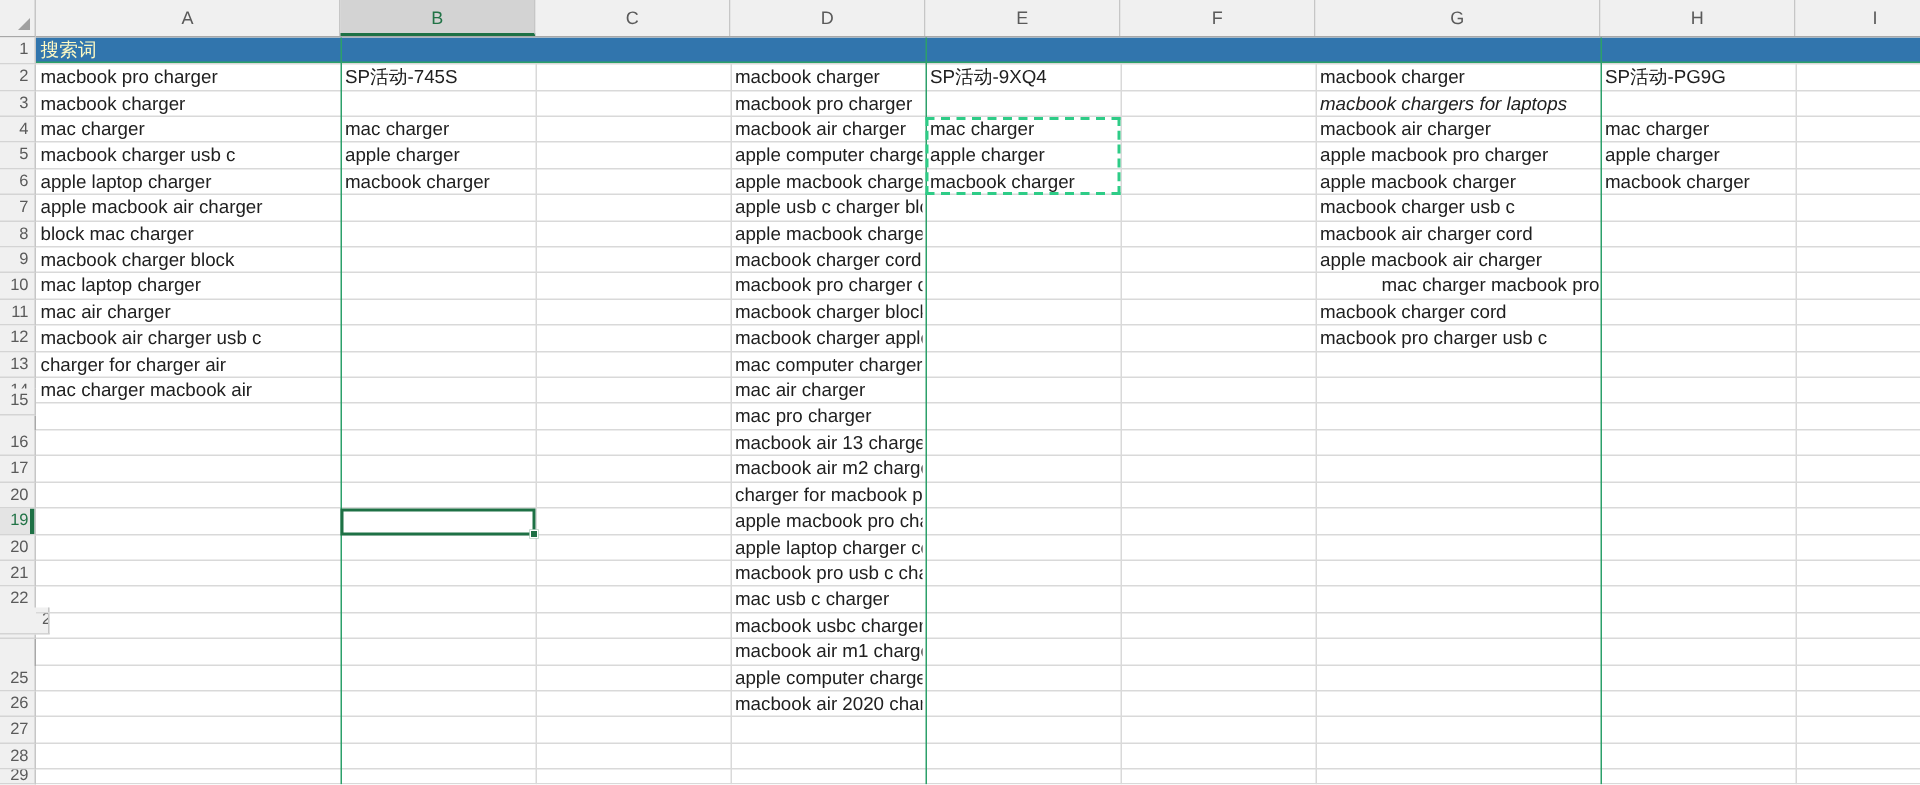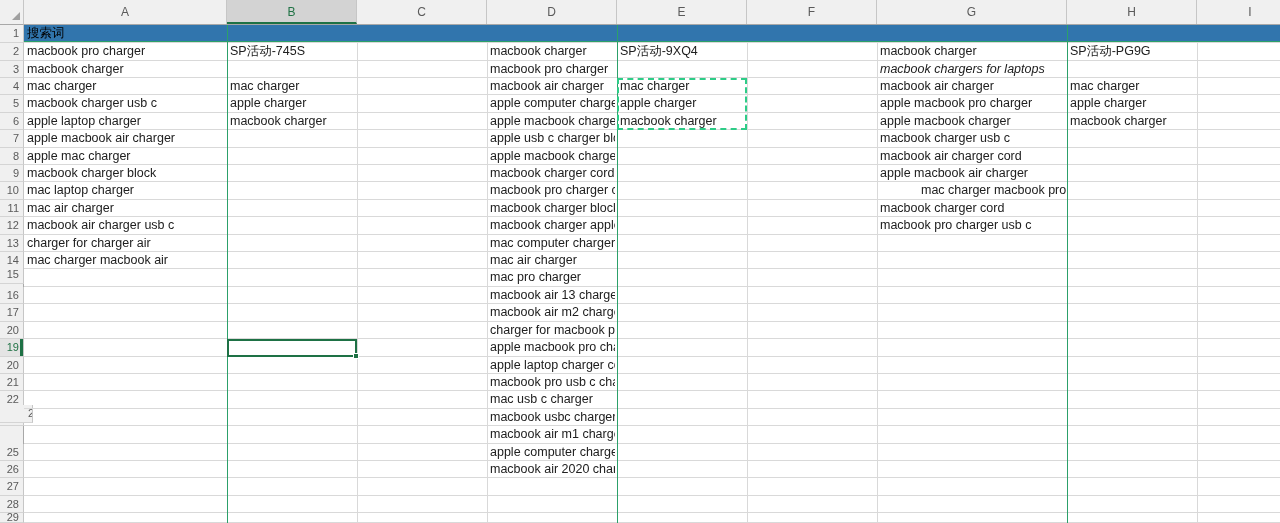--- a/index.html
+++ b/index.html
@@ -126,21 +126,21 @@
     position: absolute;
     left: 0; top: 0;
     width: 1256px; height: 17px;
     background: #3175ad;
     border-bottom: 1px solid #2ca06a;
   }
   .banner-label {
     position: absolute;
     left: 3px; top: 0;
     height: 17px; line-height: 17px;
-    color: #000000;
+    color: #fef9c3;
     font-size: 12.5px;
     white-space: nowrap;
   }
   .banner-sep {
     position: absolute;
     top: 0; width: 1px; height: 17px;
     background: #2ca06a;
   }
 
   
@@ -197,21 +197,21 @@
         <div class="rowhead" style="top: 70px; height: 18px; line-height: 17px;">5</div>
         <div class="rowhead" style="top: 88px; height: 17px; line-height: 16px;">6</div>
         <div class="rowhead" style="top: 105px; height: 18px; line-height: 17px;">7</div>
         <div class="rowhead" style="top: 123px; height: 17px; line-height: 16px;">8</div>
         <div class="rowhead" style="top: 140px; height: 17px; line-height: 16px;">9</div>
         <div class="rowhead" style="top: 157px; height: 18px; line-height: 17px;">10</div>
         <div class="rowhead" style="top: 175px; height: 17px; line-height: 16px;">11</div>
         <div class="rowhead" style="top: 192px; height: 18px; line-height: 17px;">12</div>
         <div class="rowhead" style="top: 210px; height: 17px; line-height: 16px;">13</div>
         <div class="rowhead" style="top: 227px; height: 17px; line-height: 16px;">14</div>
-        <div class="rowhead" style="top: 241px; height: 18px; line-height: 17px;">15</div>
+        <div class="rowhead" style="top: 234px; height: 18px; line-height: 17px;">15</div>
         <div class="rowhead" style="top: 262px; height: 17px; line-height: 16px;">16</div>
         <div class="rowhead" style="top: 279px; height: 18px; line-height: 17px;">17</div>
         <div class="rowhead" style="top: 297px; height: 17px; line-height: 16px;">20</div>
         <div class="rowhead active" style="top: 314px; height: 18px; line-height: 17px;">19<span class="rh-mark"></span></div>
         <div class="rowhead" style="top: 332px; height: 17px; line-height: 16px;">20</div>
         <div class="rowhead" style="top: 349px; height: 17px; line-height: 16px;">21</div>
         <div class="rowhead" style="top: 366px; height: 18px; line-height: 17px;">22</div>
         <div class="rowhead" style="top: 384px; height: 17px; line-height: 16px;">23</div>
         <div class="rowhead" style="top: 380px; height: 18px; line-height: 17px; padding-left: 28px;">24</div>
         <div class="rowhead" style="top: 419px; height: 17px; line-height: 16px;">25</div>
@@ -274,21 +274,21 @@
         </div>
     </div>
 
     <div id="cells">
         <div class="cell" style="left: 0px; top: 18px; width: 201px; height: 17px; line-height: 17px;">macbook pro charger</div>
         <div class="cell" style="left: 0px; top: 36px; width: 201px; height: 16px; line-height: 16px;">macbook charger</div>
         <div class="cell" style="left: 0px; top: 53px; width: 201px; height: 16px; line-height: 16px;">mac charger</div>
         <div class="cell" style="left: 0px; top: 70px; width: 201px; height: 17px; line-height: 17px;">macbook charger usb c</div>
         <div class="cell" style="left: 0px; top: 88px; width: 201px; height: 16px; line-height: 16px;">apple laptop charger</div>
         <div class="cell" style="left: 0px; top: 105px; width: 201px; height: 17px; line-height: 17px;">apple macbook air charger</div>
-        <div class="cell" style="left: 0px; top: 123px; width: 201px; height: 16px; line-height: 16px;">apple mac charger</div>
+        <div class="cell" style="left: 0px; top: 123px; width: 201px; height: 16px; line-height: 16px;">block mac charger</div>
         <div class="cell" style="left: 0px; top: 140px; width: 201px; height: 16px; line-height: 16px;">macbook charger block</div>
         <div class="cell" style="left: 0px; top: 157px; width: 201px; height: 17px; line-height: 17px;">mac laptop charger</div>
         <div class="cell" style="left: 0px; top: 175px; width: 201px; height: 16px; line-height: 16px;">mac air charger</div>
         <div class="cell" style="left: 0px; top: 192px; width: 201px; height: 17px; line-height: 17px;">macbook air charger usb c</div>
         <div class="cell" style="left: 0px; top: 210px; width: 201px; height: 16px; line-height: 16px;">charger for charger air</div>
         <div class="cell" style="left: 0px; top: 227px; width: 201px; height: 16px; line-height: 16px;">mac charger macbook air</div>
         <div class="cell" style="left: 203px; top: 18px; width: 128px; height: 17px; line-height: 17px;">SP活动-745S</div>
         <div class="cell" style="left: 203px; top: 53px; width: 128px; height: 16px; line-height: 16px;">mac charger</div>
         <div class="cell" style="left: 203px; top: 70px; width: 128px; height: 17px; line-height: 17px;">apple  charger</div>
         <div class="cell" style="left: 203px; top: 88px; width: 128px; height: 16px; line-height: 16px;">macbook charger</div>

